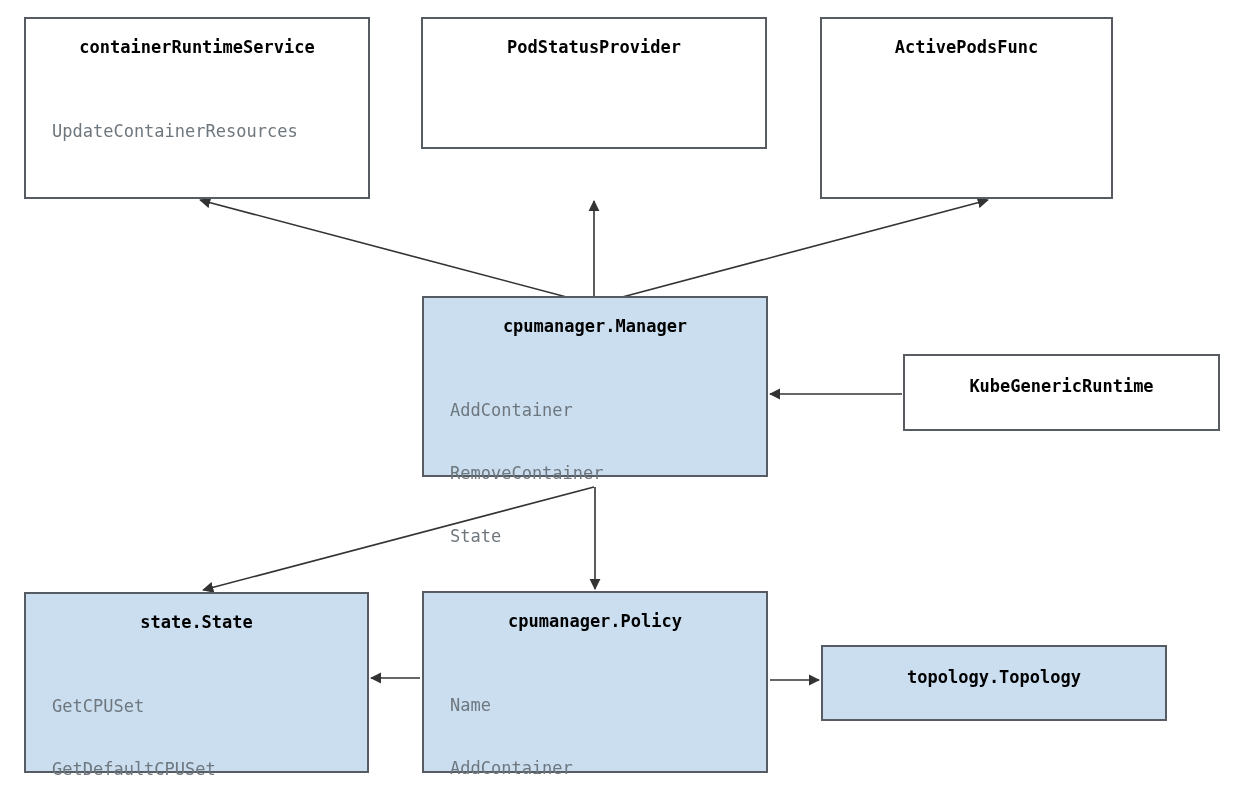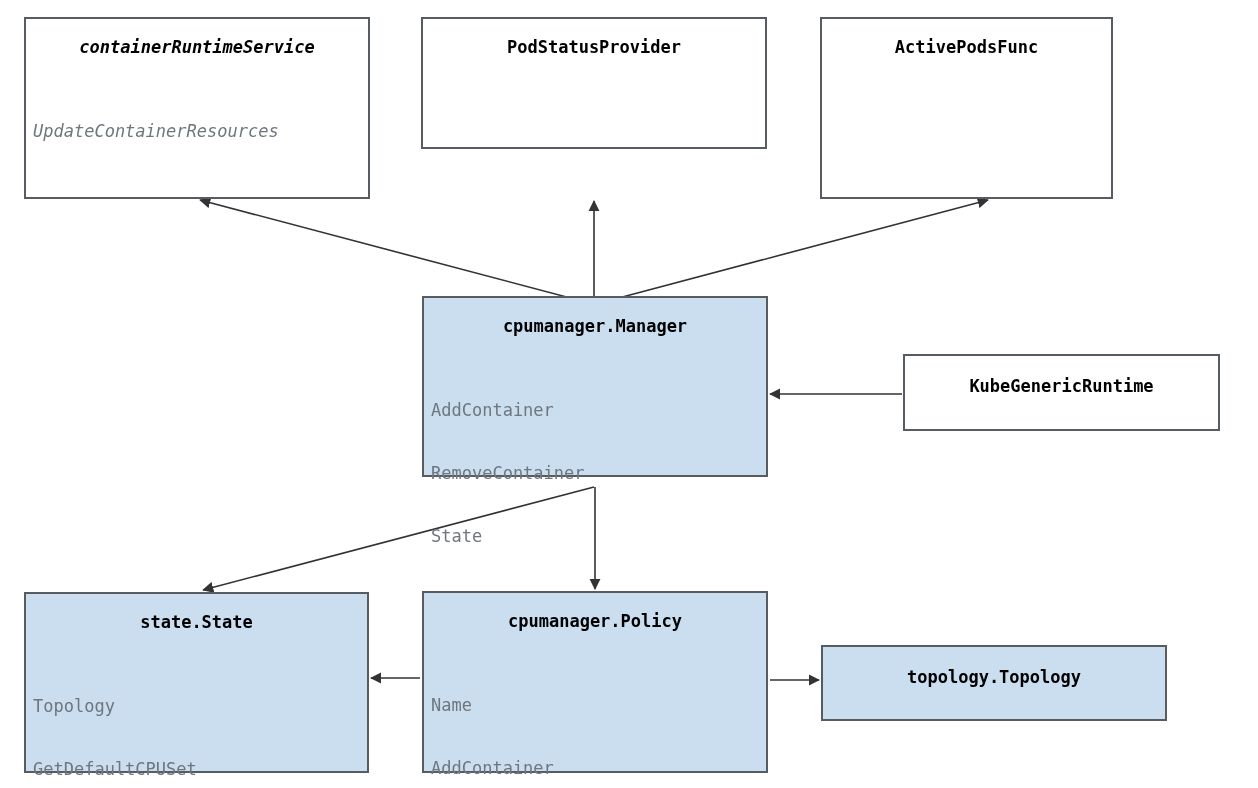--- a/index.html
+++ b/index.html
@@ -53,32 +53,32 @@
   }
   .member-line {
     font-family: "DejaVu Sans Mono", monospace;
     font-size: 17px;
     color: #6e767e;
     height: 21px;
     white-space: nowrap;
   }
 
   
-  #node-container-runtime-service { left: 24px;  top: 17px;  width: 346px; height: 182px; font-style: italic; }
+  #node-container-runtime-service { left: 24px;  top: 17px;  width: 346px; height: 182px; }
   #node-pod-status-provider      { left: 421px; top: 17px;  width: 346px; height: 132px; }
   #node-active-pods-func         { left: 820px; top: 17px;  width: 293px; height: 182px; }
   #node-cpumanager-manager       { left: 422px; top: 296px; width: 346px; height: 181px; }
   #node-kube-generic-runtime     { left: 903px; top: 354px; width: 317px; height: 77px;  }
   #node-state-state              { left: 24px;  top: 592px; width: 345px; height: 181px; }
   #node-cpumanager-policy        { left: 422px; top: 591px; width: 346px; height: 182px; }
   #node-topology-topology        { left: 821px; top: 645px; width: 346px; height: 76px;  }
 
   .title-pad-lg { padding-top: 18px; }
   .title-pad-sm { padding-top: 20px; }
-  .members-pad  { padding-left: 7px; padding-top: 22px; }
+  .members-pad  { padding-left: 7px; padding-top: 22px; margin-left: 19px; }
 </style>
 </head>
 <body>
 
 <div id="canvas">
 
   <svg id="edges" viewBox="0 0 1258 788" width="1258" height="788">
     <defs>
       <marker id="arrow" viewBox="0 0 10 10" refX="9.2" refY="5" markerWidth="7" markerHeight="7" orient="auto-start-reverse">
         <path d="M 0 0 L 10 5 L 0 10 z" fill="#333333"></path>
@@ -141,21 +141,21 @@
     </div>
   </div>
 
   <div class="node" id="node-kube-generic-runtime">
     <div class="node-title title-pad-sm">KubeGenericRuntime</div>
   </div>
 
   <div class="node filled" id="node-state-state">
     <div class="node-title title-pad-lg">state.State</div>
     <div class="node-members members-pad">
-      <div class="member-line">Topology</div>
+      <div class="member-line">GetCPUSet</div>
       <div class="member-line">GetDefaultCPUSet</div>
       
       
     </div>
   </div>
 
   <div class="node filled" id="node-cpumanager-policy">
     <div class="node-title title-pad-lg">cpumanager.Policy</div>
     <div class="node-members members-pad">
       <div class="member-line">Name</div>

